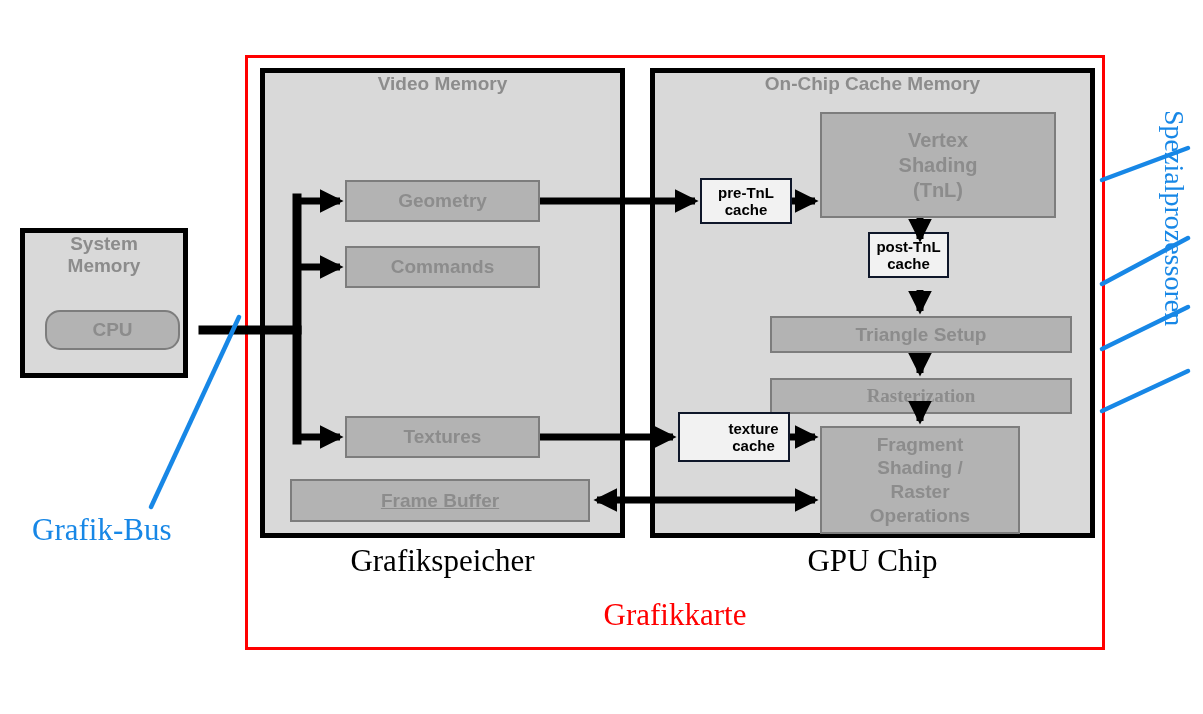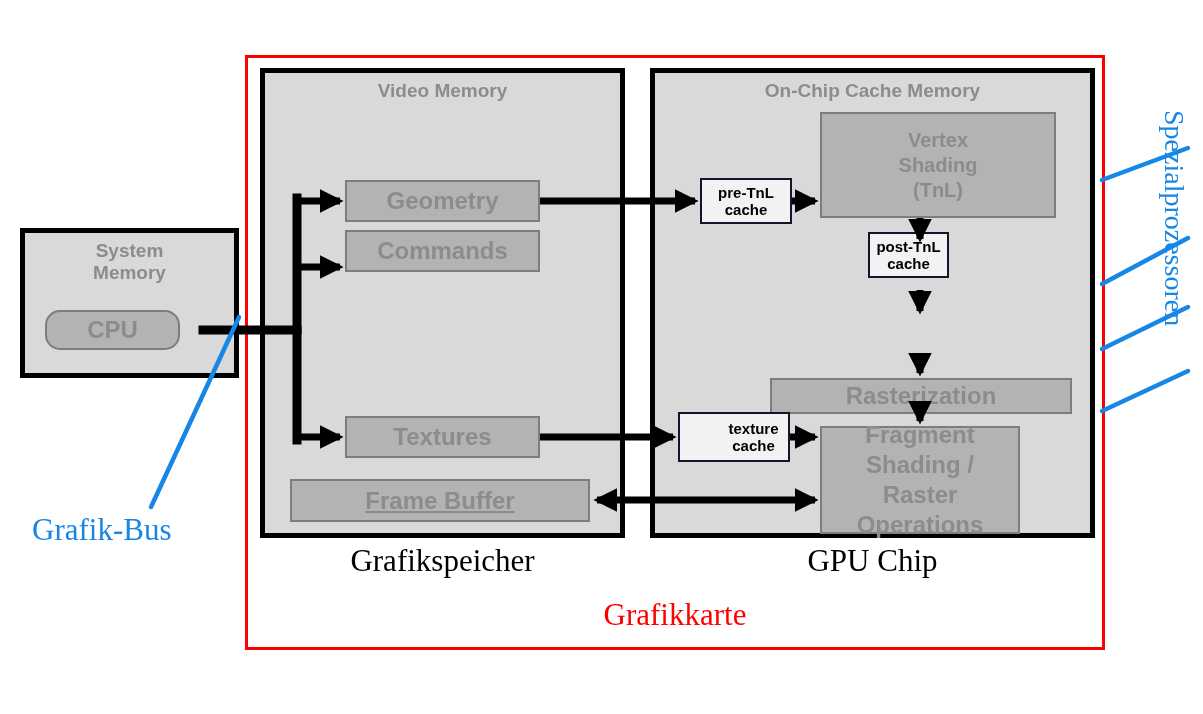--- a/index.html
+++ b/index.html
@@ -17,32 +17,32 @@
     position:relative;width:1203px;height:714px;background:#ffffff;overflow:hidden;
     font-family:"Liberation Sans",sans-serif;
   }
   .abs{position:absolute;box-sizing:border-box;}
   
   .container-box{
     background:var(--outer-fill);
     border:5px solid #000;
   }
   .container-title{
-    width:100%;text-align:center;padding-top:7px;
+    width:100%;text-align:center;
     font-weight:bold;font-size:19px;color:var(--block-text);
     white-space:pre-line;line-height:1.15;
   }
   
   .red-frame{border:3px solid var(--frame-red);background:transparent;}
   
   .block{
     background:var(--block-fill);
     border:2px solid var(--block-border);
     color:var(--block-text);
-    font-weight:bold;font-size:24px;line-height:1.25;
+    font-weight:bold;font-size:19px;line-height:1.25;
     display:flex;align-items:center;justify-content:center;text-align:center;
     white-space:pre-line;
   }
   .block.big{font-size:20px;}
   
   .cache{
     background:var(--cache-fill);
     border:2px solid #0f172a;
     color:#000;font-weight:bold;font-size:15px;line-height:1.15;
     display:flex;align-items:center;justify-content:center;text-align:center;
@@ -66,45 +66,46 @@
   .bus{stroke:var(--connector-black);stroke-width:9;fill:none;stroke-linecap:square;}
   .bluelink{stroke:var(--accent-blue);stroke-width:4.5;fill:none;stroke-linecap:round;}
 </style>
 </head>
 <body>
 
 <div class="stage">
 
   <div class="abs red-frame" style="left:245px;top:55px;width:860px;height:595px;"></div>
 
-  <div class="abs container-box" style="left:20px;top:228px;width:219px;height:150px;">
+  <div class="abs container-box" style="left:20px;top:228px;width:168px;height:150px;">
     <div class="container-title">System
 Memory</div>
     <div class="abs block" style="left:20px;top:77px;width:135px;height:40px;border-radius:15px;">CPU</div>
   </div>
 
   <div class="abs container-box" style="left:260px;top:68px;width:365px;height:470px;">
     <div class="container-title">Video Memory</div>
   </div>
   <div class="abs block" style="left:345px;top:180px;width:195px;height:42px;">Geometry</div>
-  <div class="abs block" style="left:345px;top:230px;width:195px;height:42px;">Commands</div>
+  <div class="abs block" style="left:345px;top:246px;width:195px;height:42px;">Commands</div>
   <div class="abs block" style="left:345px;top:416px;width:195px;height:42px;">Textures</div>
   <div class="abs block" style="left:290px;top:479px;width:300px;height:43px;text-decoration:underline;">Frame Buffer</div>
 
   <div class="abs container-box" style="left:650px;top:68px;width:445px;height:470px;">
     <div class="container-title">On-Chip Cache Memory</div>
   </div>
   <div class="abs cache" style="left:700px;top:178px;width:92px;height:46px;">pre-TnL
 cache</div>
   <div class="abs block big" style="left:820px;top:112px;width:236px;height:106px;">Vertex
 Shading
 (TnL)</div>
   <div class="abs cache" style="left:868px;top:232px;width:81px;height:46px;">post-TnL
 cache</div>
-  <div class="abs block" style="left:770px;top:378px;width:302px;height:36px;">Rasterization</div>
+  <div class="abs block" style="left:770px;top:316px;width:302px;height:37px;">Triangle Setup</div>
+  <div class="abs block" style="left:770px;top:378px;width:302px;height:36px;font-family:Liberation Serif, serif;">Rasterization</div>
   <div class="abs cache" style="left:678px;top:412px;width:112px;height:50px;padding-left:39px;">texture
 cache</div>
   <div class="abs caption" style="left:260px;top:543px;width:365px;">Grafikspeicher</div>
 
   <div class="abs block" style="left:820px;top:426px;width:200px;height:108px;">Fragment
 Shading /
 Raster
 Operations</div>
   <div class="abs caption" style="left:650px;top:543px;width:445px;">GPU Chip</div>
   <div class="abs caption red" style="left:245px;top:597px;width:860px;">Grafikkarte</div>

